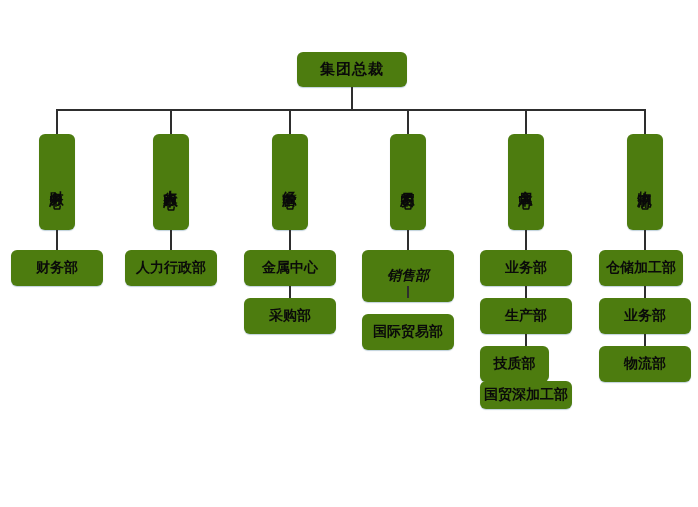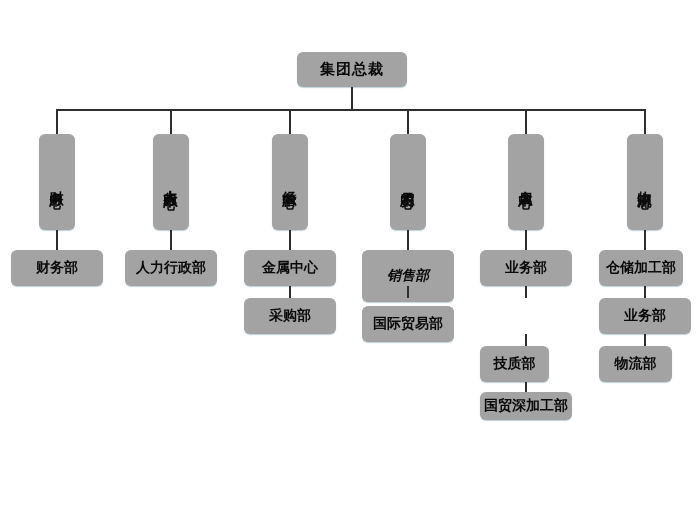--- a/index.html
+++ b/index.html
@@ -8,21 +8,21 @@
     font-family: "DejaVu Sans", "Liberation Sans", sans-serif;
     width: 698px; height: 507px; overflow: hidden;
   }
   #canvas {
     position: relative;
     width: 698px; height: 507px;
     background: #ffffff;
   }
   .node {
     position: absolute;
-    background: #a3a3a3;
+    background: #4d7c0f;
     color: #0a0a0a;
     display: flex;
     align-items: center;
     justify-content: center;
     border-radius: 6px;
     font-weight: bold;
     font-size: 14px;
     text-align: center;
     box-shadow: 0 1px 1px rgba(0, 70, 110, 0.25);
   }
@@ -63,34 +63,35 @@
   <div class="line v" style="left:289px; top:230px; height:20px;"></div>
   <div class="node leaf" style="left:244px; top:250px; width:92px; height:36px;">金属中心</div>
   <div class="line v" style="left:289px; top:286px; height:12px;"></div>
   <div class="node leaf" style="left:244px; top:298px; width:92px; height:36px;">采购部</div>
 
   <div class="line v" style="left:407px; top:111px; height:23px;"></div>
   <div class="node vert" style="left:390px; top:134px; width:36px; height:96px;">贸易中心</div>
   <div class="line v" style="left:407px; top:230px; height:20px;"></div>
   <div class="node leaf" style="left:362px; top:250px; width:92px; height:52px;font-style:italic;">销售部</div>
   <div class="line v" style="left:407px; top:286px; height:12px;"></div>
-  <div class="node leaf" style="left:362px; top:306px; width:92px; height:36px;">国际贸易部</div>
+  <div class="node leaf" style="left:362px; top:314px; width:92px; height:36px;">国际贸易部</div>
 
   <div class="line v" style="left:525px; top:111px; height:23px;"></div>
   <div class="node vert" style="left:508px; top:134px; width:36px; height:96px;">金属中心</div>
   <div class="line v" style="left:525px; top:230px; height:20px;"></div>
   <div class="node leaf" style="left:480px; top:250px; width:92px; height:36px;">业务部</div>
   <div class="line v" style="left:525px; top:286px; height:12px;"></div>
+  <div class="node leaf" style="left:480px; top:298px; width:92px; height:36px;">生产部</div>
   <div class="line v" style="left:525px; top:334px; height:12px;"></div>
   <div class="node leaf" style="left:480px; top:346px; width:69px; height:36px;">技质部</div>
   <div class="line v" style="left:525px; top:382px; height:12px;"></div>
-  <div class="node leaf" style="left:480px; top:392px; width:92px; height:28px;">国贸深加工部</div>
+  <div class="node leaf" style="left:480px; top:381px; width:92px; height:28px;">国贸深加工部</div>
 
   <div class="line v" style="left:644px; top:111px; height:23px;"></div>
   <div class="node vert" style="left:627px; top:134px; width:36px; height:96px;">物流中心</div>
   <div class="line v" style="left:644px; top:230px; height:20px;"></div>
   <div class="node leaf" style="left:599px; top:250px; width:84px; height:36px;">仓储加工部</div>
   <div class="line v" style="left:644px; top:286px; height:12px;"></div>
   <div class="node leaf" style="left:599px; top:298px; width:92px; height:36px;">业务部</div>
   <div class="line v" style="left:644px; top:334px; height:12px;"></div>
-  <div class="node leaf" style="left:599px; top:346px; width:73px; height:36px;">物流部</div>
+  <div class="node leaf" style="left:599px; top:346px; width:92px; height:36px;">物流部</div>
 
 </div>
 
 </body></html>

